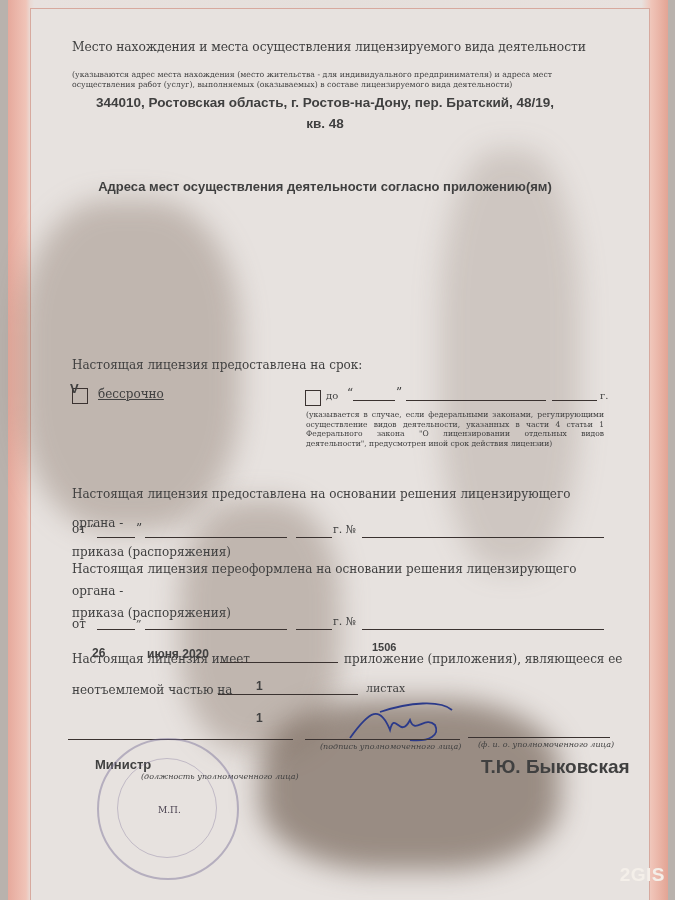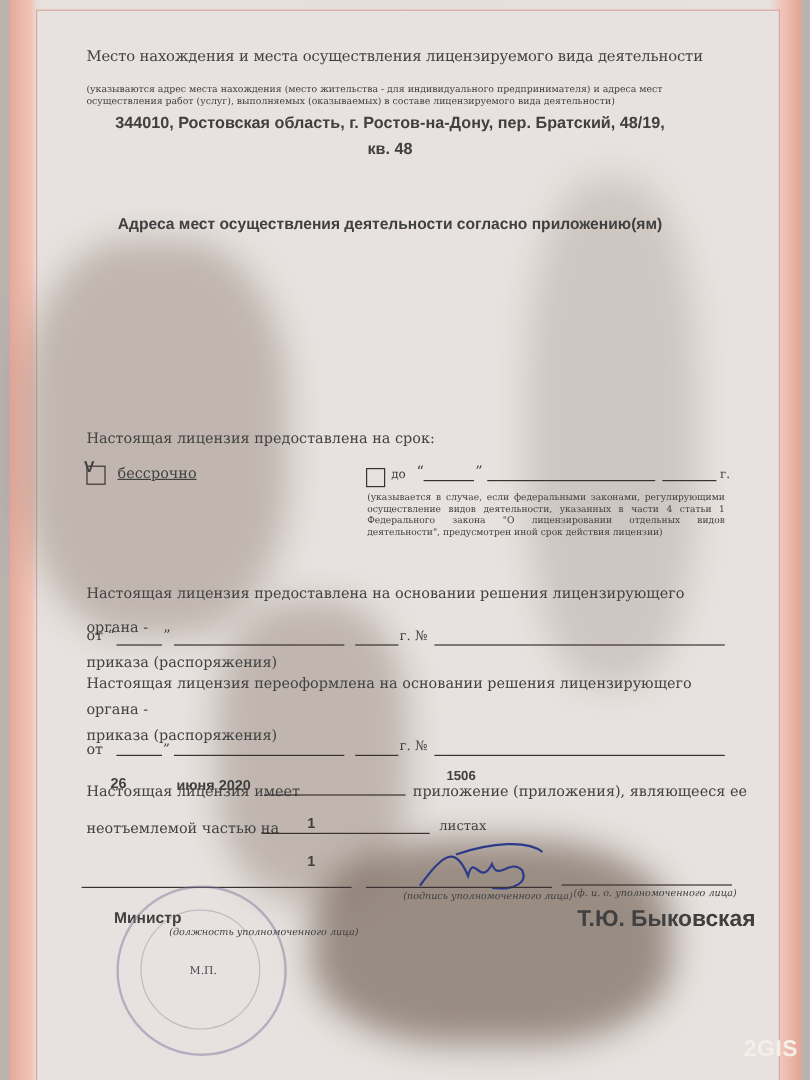--- a/index.html
+++ b/index.html
@@ -113,21 +113,21 @@
 <div class="txt serif" style="left:366px;top:682px;font-size:11px;">листах</div>
 
 <div class="txt fill" style="left:95px;top:720px;font-size:13px;">Министр</div>
 <div class="line" style="left:68px;top:739px;width:225px;"></div>
 <div class="txt serif cap" style="left:116px;top:772px;margin-left:25px;">(должность уполномоченного лица)</div>
 
 <svg style="position:absolute;left:340px;top:700px;" width="120" height="50">
   <path d="M10 38 C30 10, 40 5, 50 30 C55 10, 60 40, 70 20 C75 35, 85 15, 95 25 C100 35, 90 42, 70 40 M40 12 C70 2, 100 0, 112 10" stroke="#2b3a8a" stroke-width="1.8" fill="none"></path>
 </svg>
 <div class="line" style="left:305px;top:739px;width:155px;"></div>
-<div class="txt serif cap" style="left:336px;top:742px;">(подпись уполномоченного лица)</div>
+<div class="txt serif cap" style="left:320px;top:742px;">(подпись уполномоченного лица)</div>
 
 <div class="txt fill" style="left:481px;top:719px;font-size:19px;">Т.Ю. Быковская</div>
 <div class="line" style="left:468px;top:737px;width:142px;"></div>
 <div class="txt serif cap" style="left:478px;top:740px;">(ф. и. о. уполномоченного лица)</div>
 
 <div class="stamp"></div>
 <div class="txt serif" style="left:158px;top:805px;font-size:9px;color:#4a4250;">М.П.</div>
 
 <div class="watermark">2GIS</div>
 

